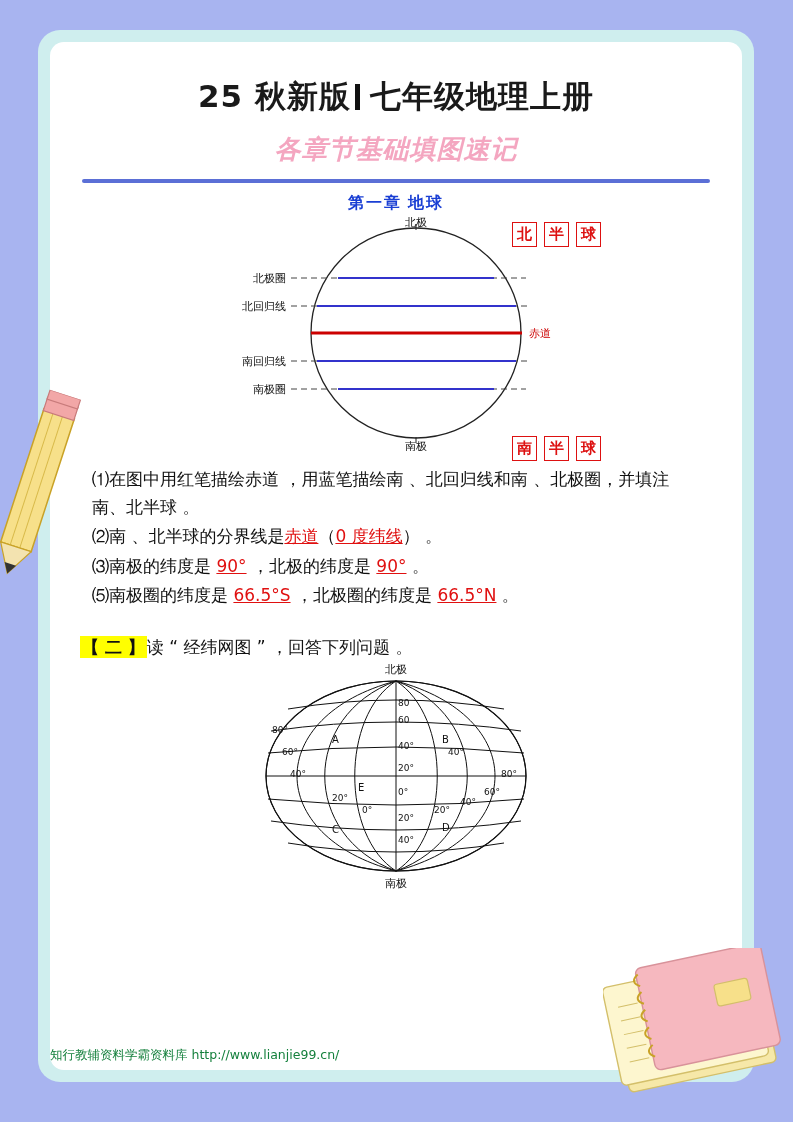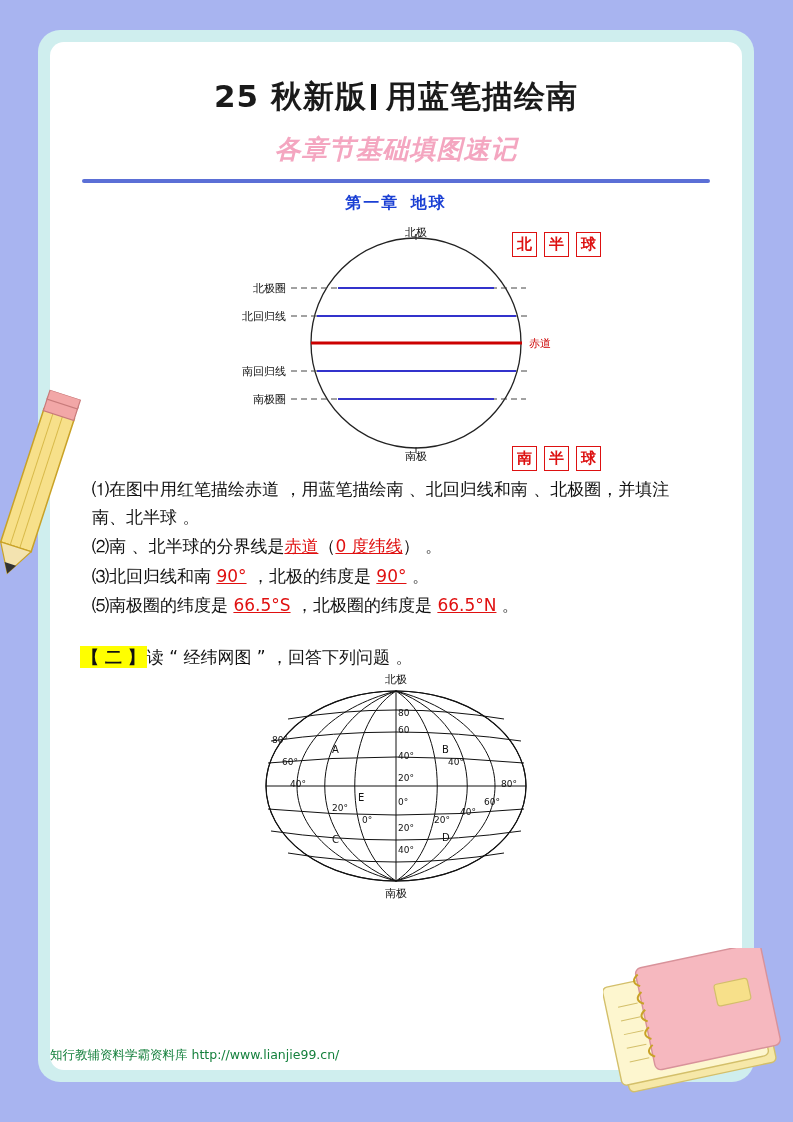--- a/index.html
+++ b/index.html
@@ -65,23 +65,22 @@
     height: 4px;
     background: #5b6fd6;
     margin: 12px 2px 10px 2px;
     border-radius: 2px;
   }
   .chapter {
     text-align: center;
     color: #1a3fd4;
     font-weight: bold;
     font-size: 16px;
-    font-family: Liberation Mono, monospace;
+    font-family: Liberation Serif, serif;
     letter-spacing: 2px;
-    margin-bottom: 10px;
   }
   .q-head {
     font-size: 17px;
     font-family: "DejaVu Sans", sans-serif;
     color: #111;
     margin: 6px 0 4px 0;
   }
   .hl {
     background: #ffff00;
     font-weight: bold;
@@ -173,21 +172,21 @@
     height: 150px;
   }
 </style>
 </head>
 <body>
 
 <div class="page-frame">
   <div class="page-inner">
 
     <div class="doc-title">
-      <span>25 秋新版</span><span class="bar"></span><span>用蓝笔描绘南</span>
+      <span>25 秋新版</span><span class="bar"></span><span>七年级地理上册</span>
     </div>
 
     <div class="doc-subtitle">各章节基础填图速记</div>
 
     <div class="rule"></div>
 
     <div class="chapter">第一章  地球</div>
 
 
     <div class="figure-wrap">
@@ -224,21 +223,21 @@
       <div class="label-box-row row-s">
         <div class="lbox">南</div>
         <div class="lbox">半</div>
         <div class="lbox">球</div>
       </div>
     </div>
 
     <div id="q1-items">
         <div class="para"><span>⑴</span><span>在图中用红笔描绘赤道 ，用蓝笔描绘南 、北回归线和南 、北极圈，并填注南、北半球 。</span></div>
         <div class="para"><span>⑵</span><span>南 、北半球的分界线是</span><span class="ans">赤道</span><span>（</span><span class="ans">0 度纬线</span><span>） 。</span></div>
-        <div class="para"><span>⑶</span><span>北回归线和南 </span><span class="ans">90°</span><span> ，北极的纬度是 </span><span class="ans">90°</span><span> 。</span></div>
+        <div class="para"><span>⑶</span><span>南极的纬度是 </span><span class="ans">90°</span><span> ，北极的纬度是 </span><span class="ans">90°</span><span> 。</span></div>
         <div class="para"><span>⑸</span><span>南极圈的纬度是 </span><span class="ans">66.5°S</span><span> ，北极圈的纬度是 </span><span class="ans">66.5°N</span><span> 。</span></div>
       </div>
 
     <div class="q2-head">
       <span class="hl">【 二 】</span><span>读 “ 经纬网图 ” ，回答下列问题 。</span>
     </div>
 
     <div class="fig2-wrap">
       <svg width="300" height="230" viewBox="0 0 300 230">
         <text x="150" y="12" font-size="11" fill="#111" text-anchor="middle" font-family="DejaVu Sans, sans-serif">北极</text>

